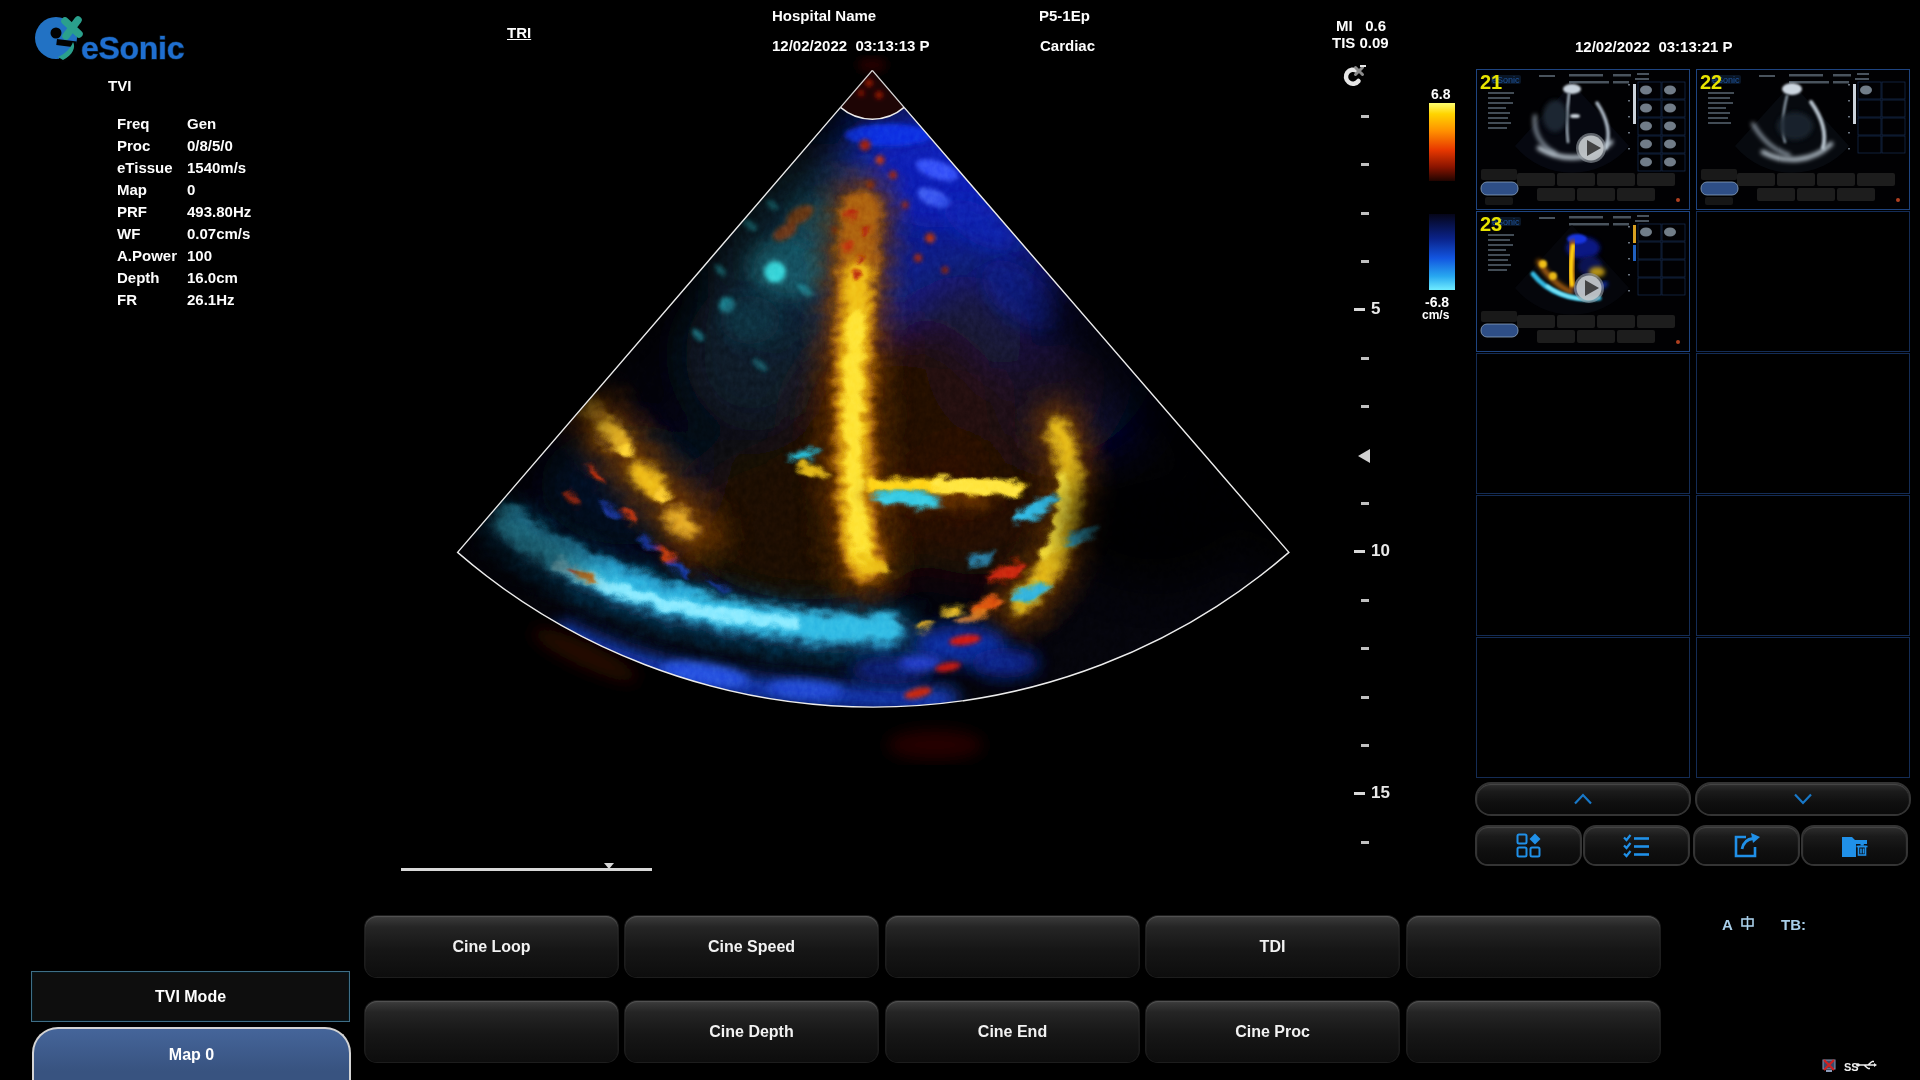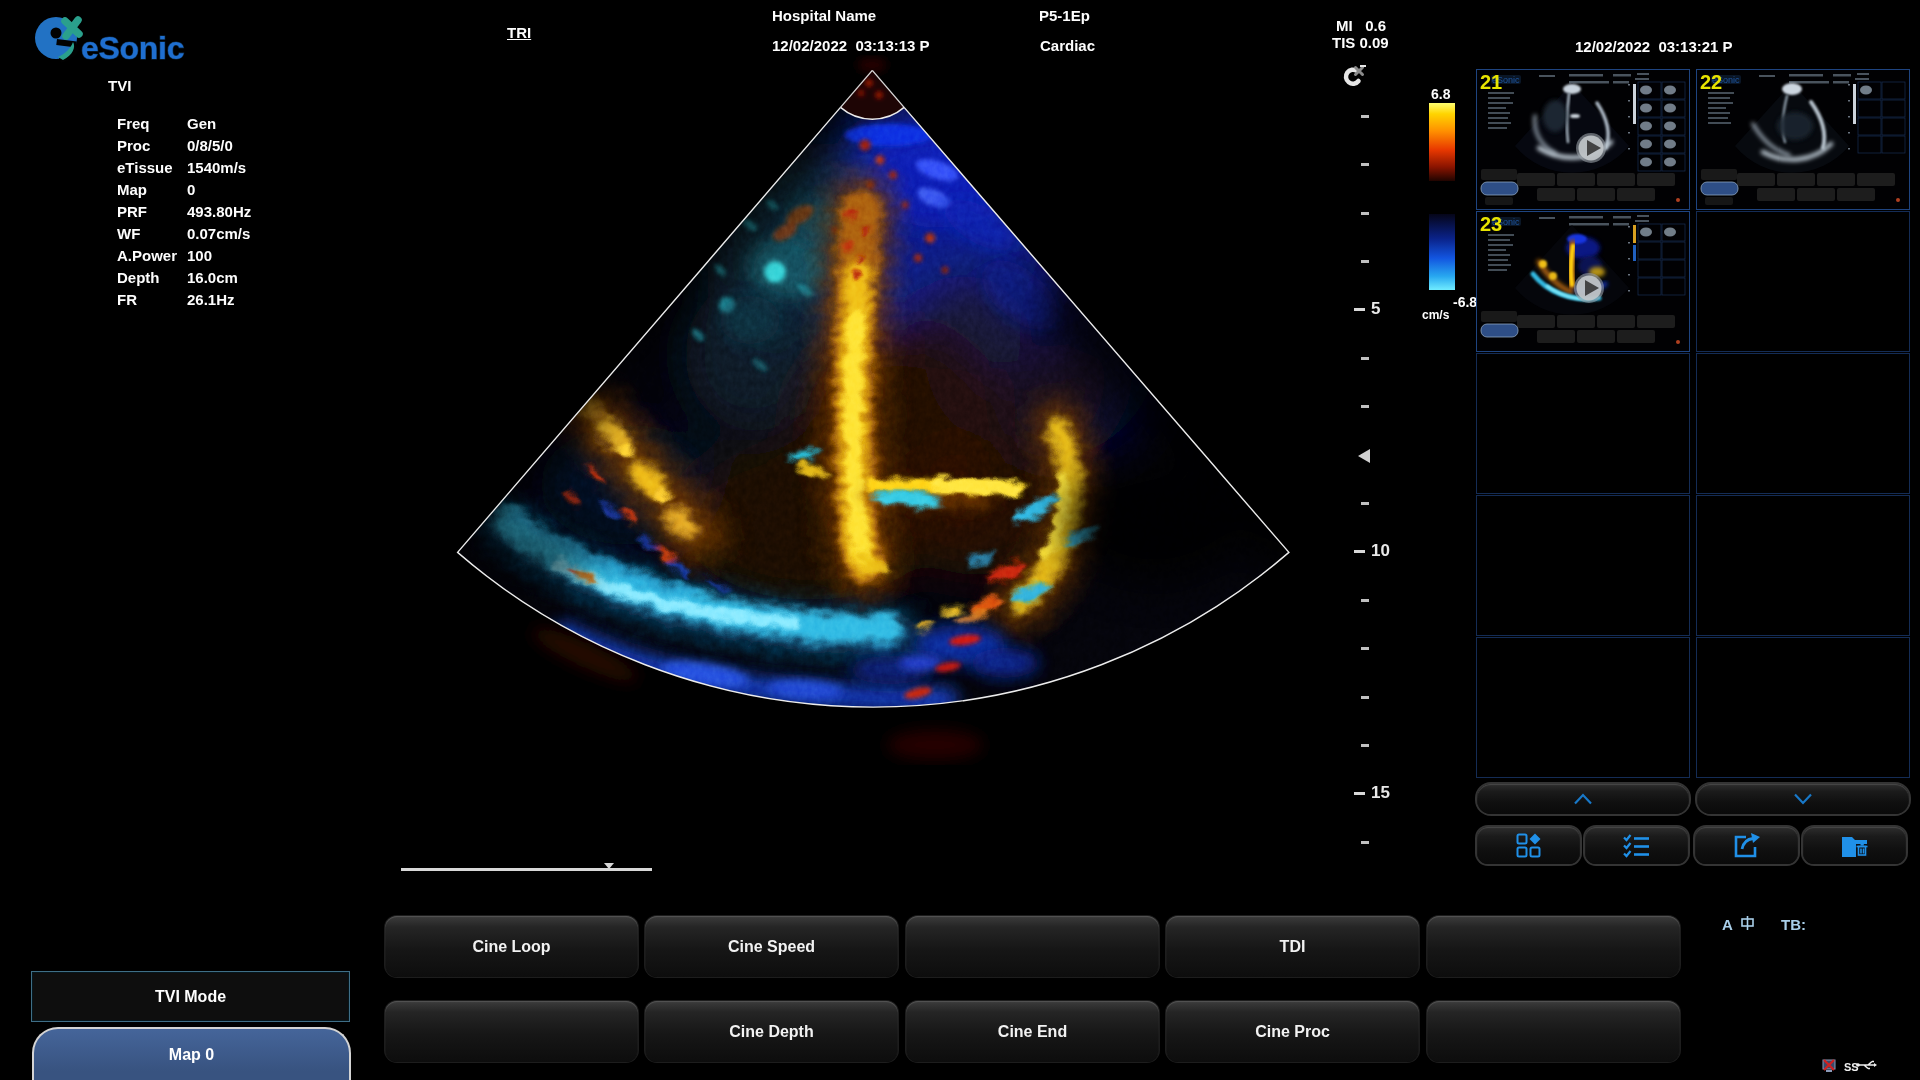--- a/index.html
+++ b/index.html
@@ -8,21 +8,21 @@
   .abs{position:absolute;}
   .t15{font-size:15px;font-weight:bold;color:#fdfdfd;}
   .t14{font-size:14px;font-weight:bold;color:#fdfdfd;}
   .row{position:absolute;left:117px;width:260px;font-size:15px;font-weight:bold;color:#fdfdfd;}
   .row .v{position:absolute;left:70px;}
   .cell{position:absolute;border:1px solid #142c55;background:#000;}
   .btn{position:absolute;border-radius:12px;
        background:linear-gradient(180deg,#3c3c3c 0%,#252525 18%,#161616 55%,#0d0d0d 100%);
        box-shadow:0 0 0 1px #1d1d1d, inset 0 1px 1px #555;
        display:flex;align-items:center;justify-content:center;
-       font-size:16px;font-weight:bold;color:#f2f2f2;margin-left:20px;}
+       font-size:16px;font-weight:bold;color:#f2f2f2;}
   .sbtn{position:absolute;border-radius:11px;
        background:linear-gradient(180deg,#2e2e2e 0%,#1b1b1b 25%,#101010 60%,#0a0a0a 100%);
        box-shadow:0 0 0 2px #343434, inset 0 1px 1px #484848;
        display:flex;align-items:center;justify-content:center;}
   .tick{position:absolute;width:8px;height:3px;background:#c0c0c0;left:1361px;}
   .mtick{position:absolute;width:11px;height:3px;background:#d8d8d8;left:1354px;}
   .mlab{position:absolute;font-size:17px;font-weight:bold;color:#e8e8e8;left:1371px;}
 </style>
 </head>
 <body>
@@ -316,21 +316,21 @@
 <svg width="26" height="26" viewBox="0 0 26 26">
   <path d="M16,7 A7,7 0 1 0 17.5,17" fill="none" stroke="#e6e6e6" stroke-width="4.5" stroke-linecap="round"></path>
   <path d="M14.5,3.5 L21.5,10.5 M21.5,3.5 L14.5,10.5" stroke="#8a8a8a" stroke-width="3" stroke-linecap="round"></path>
   <path d="M19,2 L25,2" stroke="#e6e6e6" stroke-width="2"></path>
 </svg>
 </div>
 
 <div class="abs t14" style="left:1431px;top:86px;">6.8</div>
 <div class="abs" style="left:1429px;top:103px;width:26px;height:78px;background:linear-gradient(180deg,#ffff70 0%,#ffd400 14%,#ff9000 36%,#e83800 60%,#8a1400 82%,#200400 100%);"></div>
 <div class="abs" style="left:1429px;top:214px;width:26px;height:76px;background:linear-gradient(180deg,#050518 0%,#0a2288 32%,#1255e0 58%,#28a8f0 82%,#70ecff 100%);"></div>
-<div class="abs t14" style="left:1425px;top:294px;margin-left:28px;">-6.8</div>
+<div class="abs t14" style="left:1425px;top:294px;">-6.8</div>
 <div class="abs" style="left:1422px;top:308px;font-size:12px;font-weight:bold;">cm/s</div>
 
 <div class="cell" style="left:1696px;top:211px;width:212px;height:139px;"></div>
 <div class="cell" style="left:1476px;top:353px;width:212px;height:139px;"></div>
 <div class="cell" style="left:1696px;top:353px;width:212px;height:139px;"></div>
 <div class="cell" style="left:1476px;top:495px;width:212px;height:139px;"></div>
 <div class="cell" style="left:1696px;top:495px;width:212px;height:139px;"></div>
 <div class="cell" style="left:1476px;top:637px;width:212px;height:139px;"></div>
 <div class="cell" style="left:1696px;top:637px;width:212px;height:139px;"></div>
 

